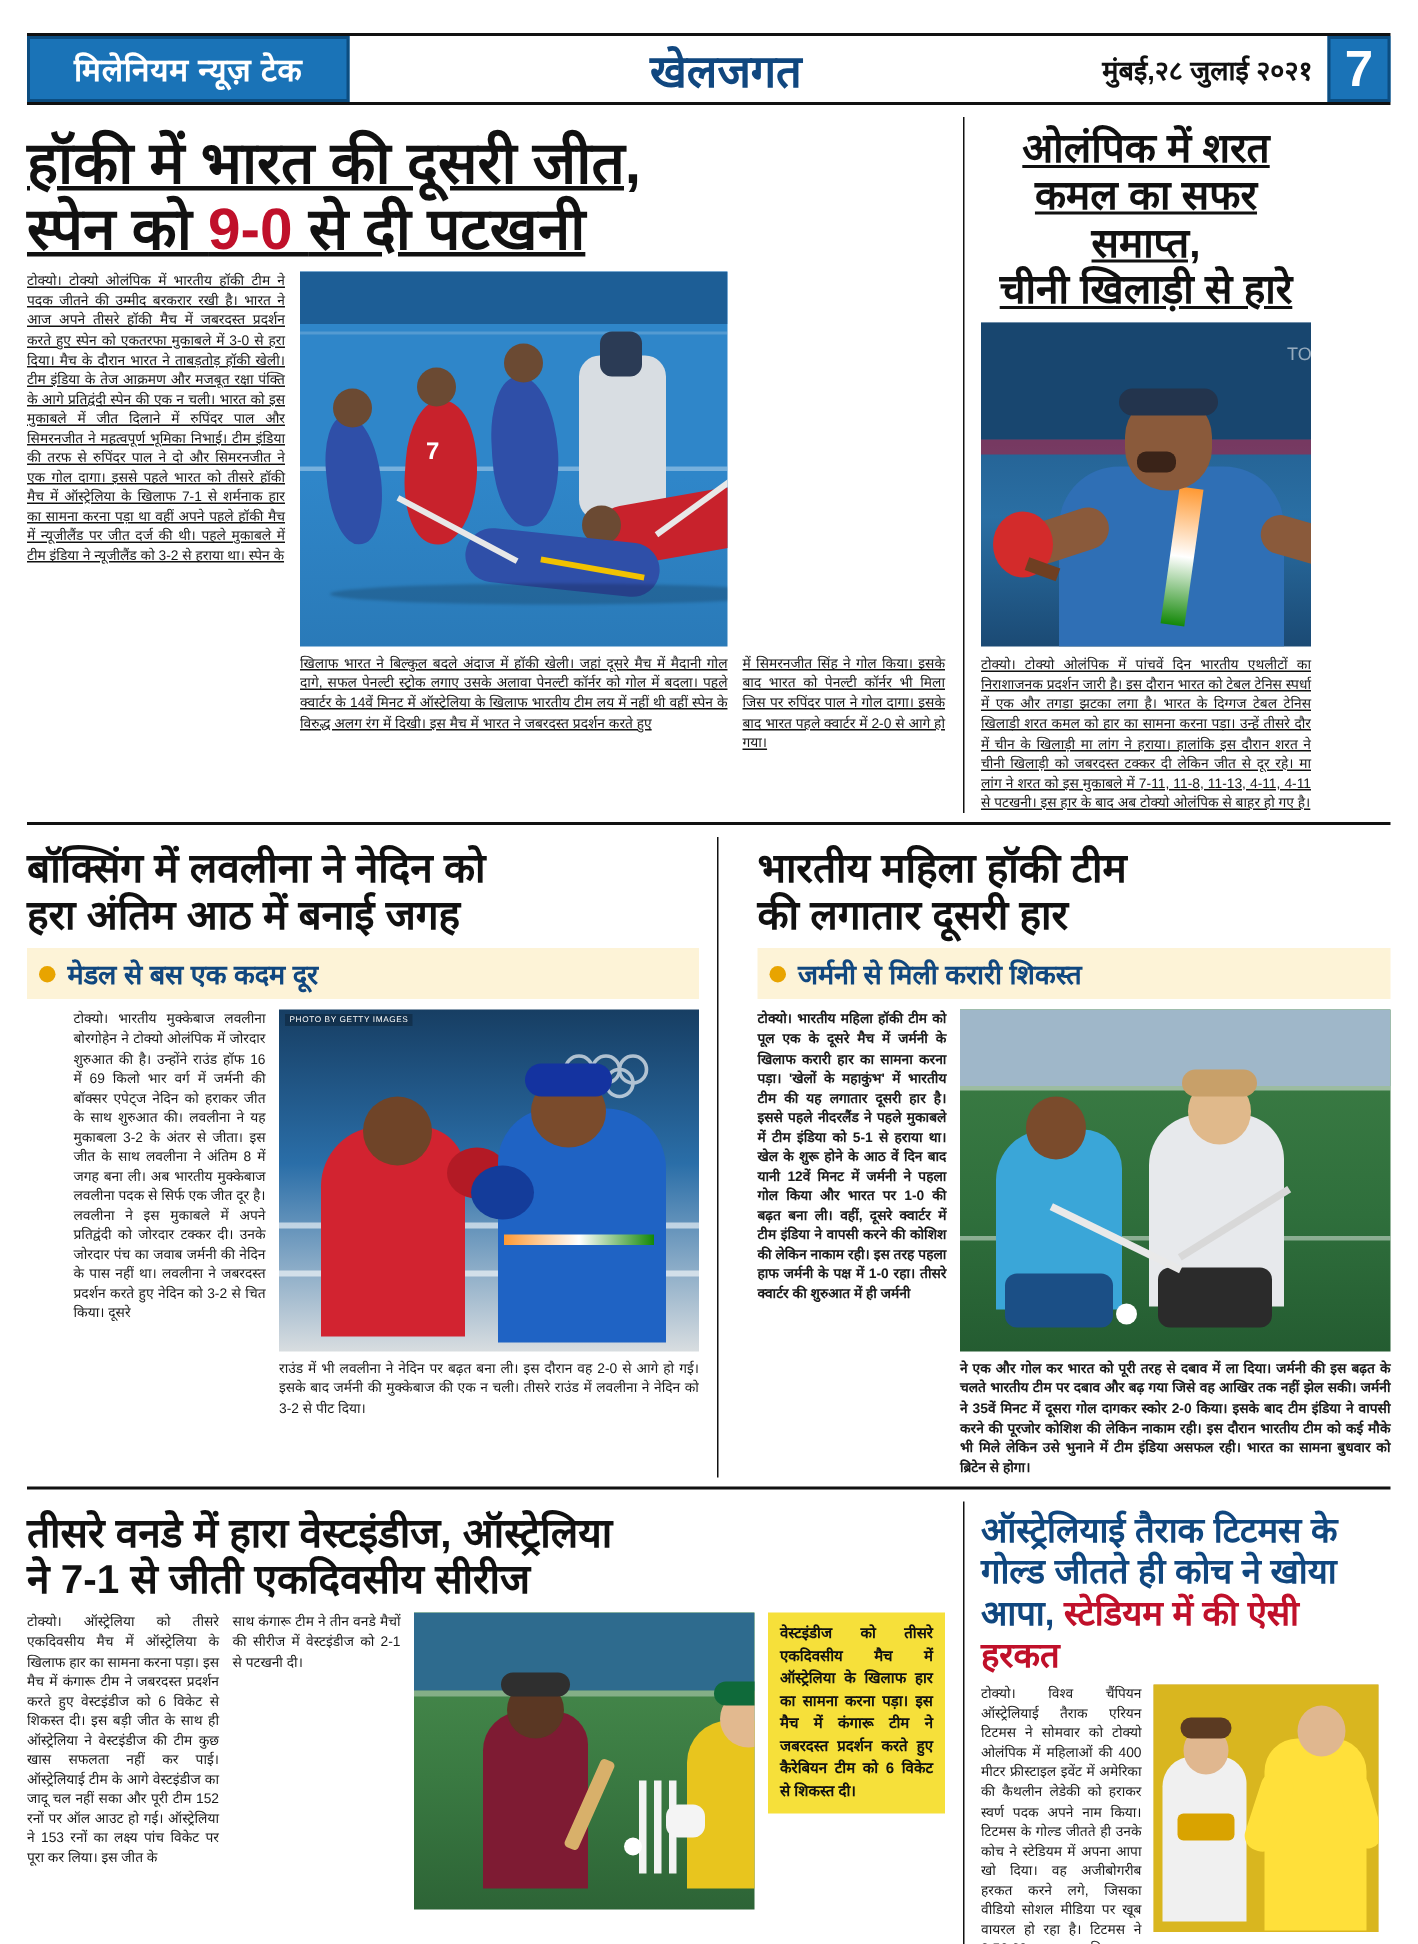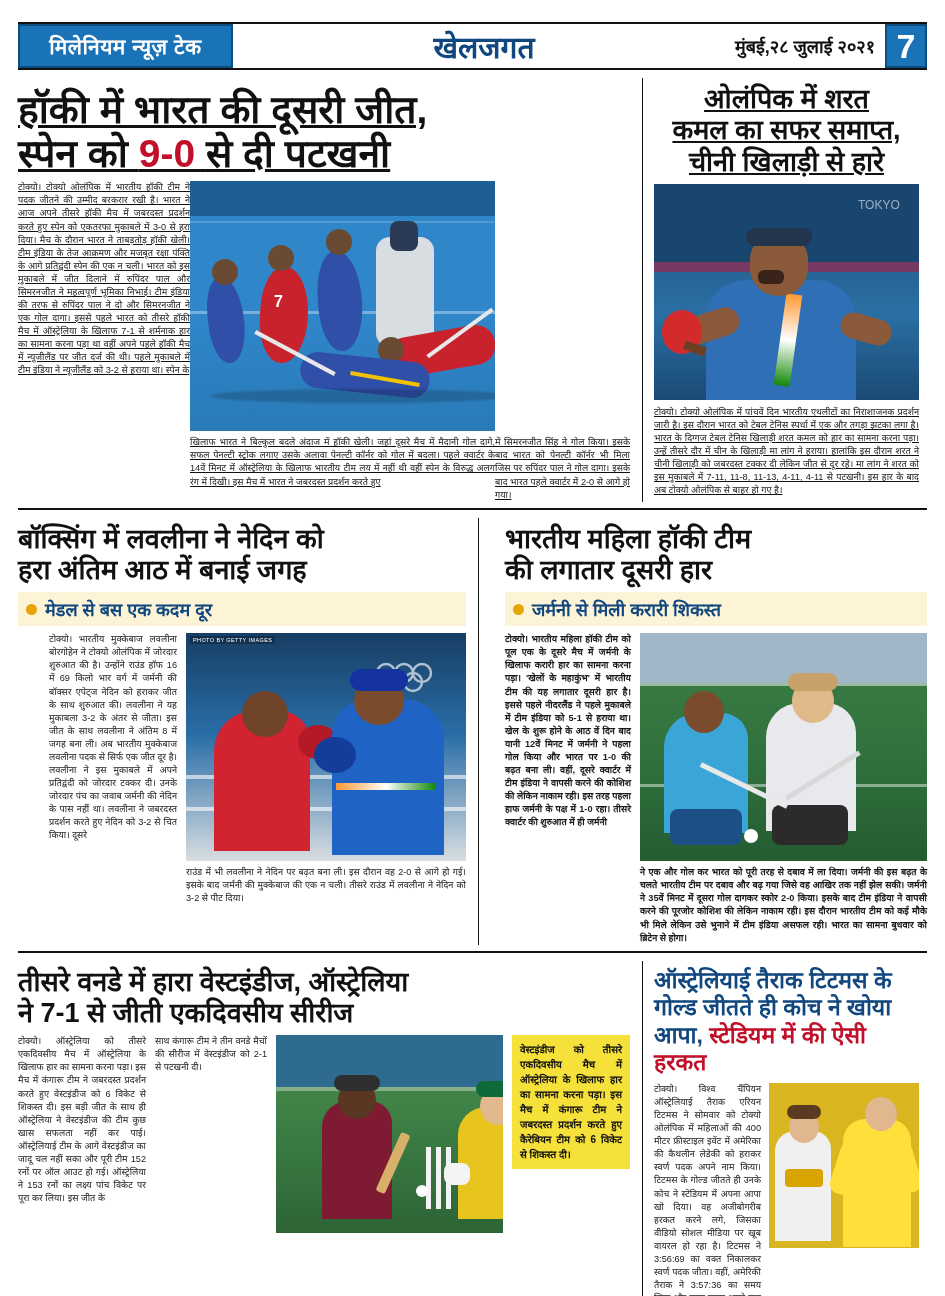--- a/index.html
+++ b/index.html
@@ -83,30 +83,30 @@
   }
   .subbar .dot {
     width: 11px; height: 11px; border-radius: 50%;
     background: #e8a400; margin-right: 8px; flex: none;
   }
   .subbar .txt { font-size: 18px; font-weight: bold; color: #10477f; }
 
   
   .top-section { display: flex; gap: 12px; margin-top: 8px; text-decoration: underline; }
   .top-left { width: 612px; }
-  .top-right { width: 277px; border-left: 1px solid #111; padding-left: 11px; }
+  .top-right { width: 232px; border-left: 1px solid #111; padding-left: 11px; }
 
   .photo { position: relative; overflow: hidden; background: #2b6fb0; }
   .photo .credit {
     position: absolute; top: 3px; left: 4px;
     font-size: 5.5px; color: #fff; letter-spacing: .4px;
     background: rgba(0,0,0,.25); padding: 1px 3px;
   }
 
-  .three-col { display: flex; margin-top: 7px; }
+  .three-col { display: flex; gap: 10px; margin-top: 7px; }
   .three-col > div { flex: 1; }
 
   .mid-section { display: flex; gap: 12px; margin-top: 8px; }
   .mid-left { width: 450px; }
   .mid-right { width: 451px; border-left: 1px solid #111; padding-left: 26px; }
 
   .bottom-section { display: flex; gap: 12px; margin-top: 8px; }
   .bottom-left { width: 612px; }
   .bottom-right { width: 277px; border-left: 1px solid #111; padding-left: 11px; }
 

